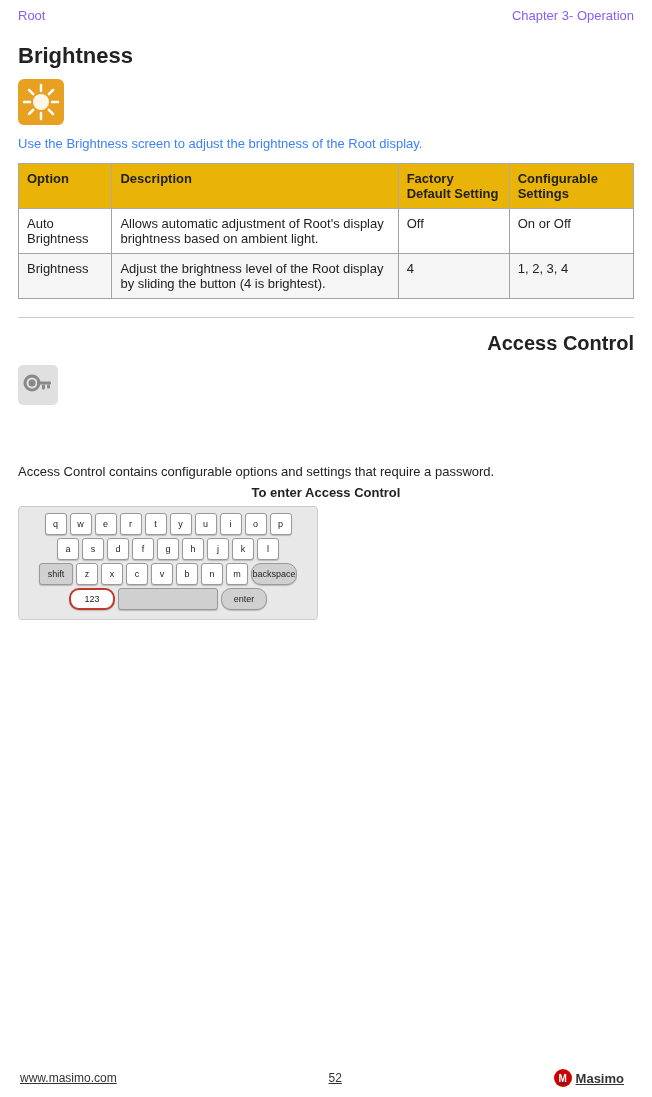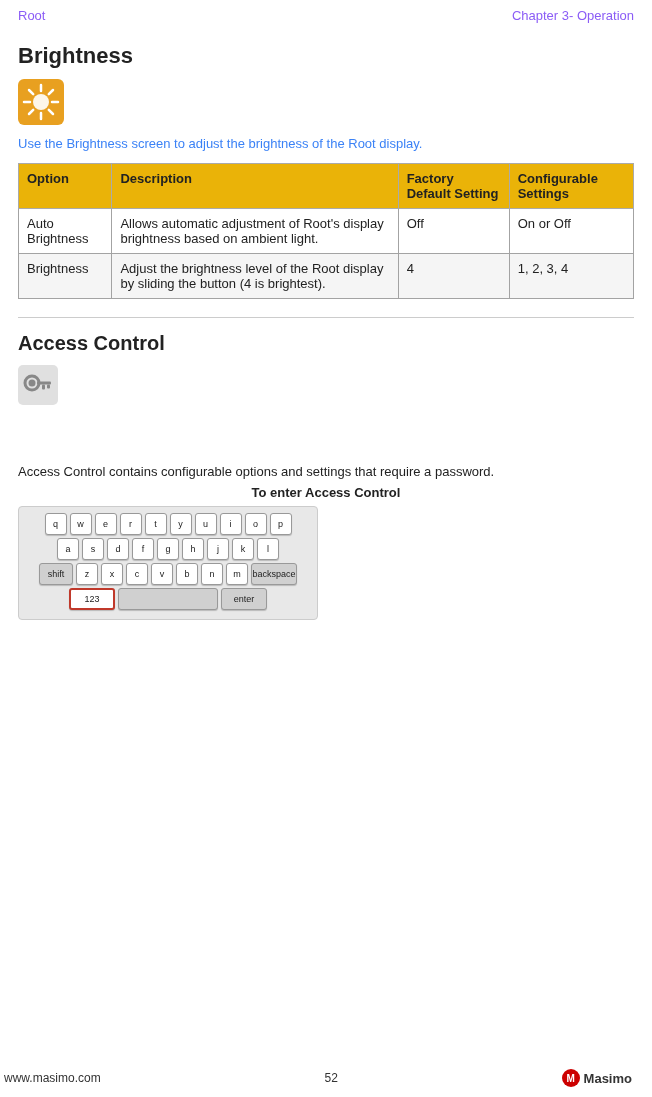--- a/index.html
+++ b/index.html
@@ -26,20 +26,21 @@
       font-size: 22px;
       font-weight: bold;
       margin-bottom: 10px;
       margin-top: 6px;
     }
     h2.section-title {
       font-size: 20px;
       font-weight: bold;
       margin-bottom: 10px;
       margin-top: 0;
+      text-align: right;
     }
     .icon-sun {
       width: 46px;
       height: 46px;
       margin-bottom: 8px;
     }
     .icon-key {
       width: 40px;
       height: 40px;
       margin-bottom: 8px;
@@ -107,35 +108,36 @@
       font-size: 9px;
       min-width: 22px;
       height: 22px;
       display: flex;
       align-items: center;
       justify-content: center;
       color: #222;
       box-shadow: 0 1px 1px rgba(0,0,0,0.2);
     }
     .key.wide { min-width: 34px; }
-    .key.wider { min-width: 46px; }
+    .key.wider { min-width: 46px; border-radius: 10px; }
     .key.widest { min-width: 100px; }
     .key.special { background: #d0d0d0; }
     .key.highlighted { background: #fff; border: 2px solid #c0392b; }
     .page-footer {
       position: absolute;
       bottom: 10px;
       left: 0;
-      right: 16px;
+      right: 8px;
       display: flex;
       justify-content: space-between;
       align-items: center;
-      padding: 0 4px;
+      padding: 0 20px;
       font-size: 12px;
       color: #333;
+      text-decoration: underline;
     }
     .masimo-logo {
       display: flex;
       align-items: center;
       gap: 4px;
       font-size: 13px;
       font-weight: bold;
     }
     .masimo-m {
       width: 18px;

